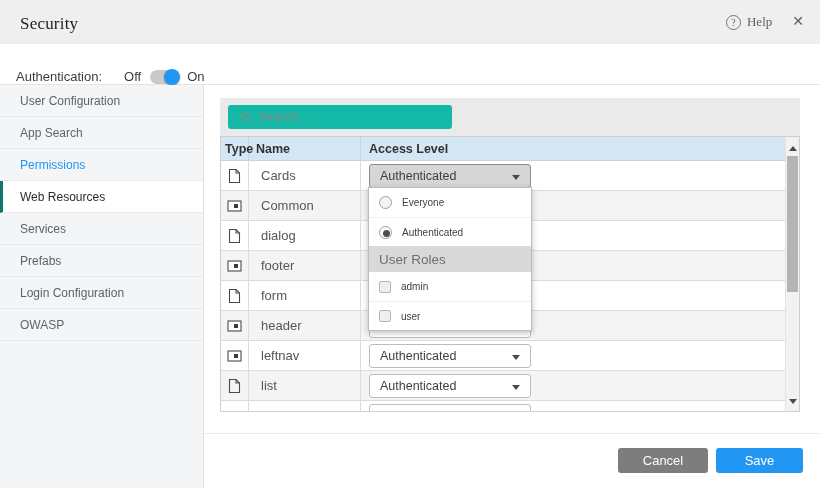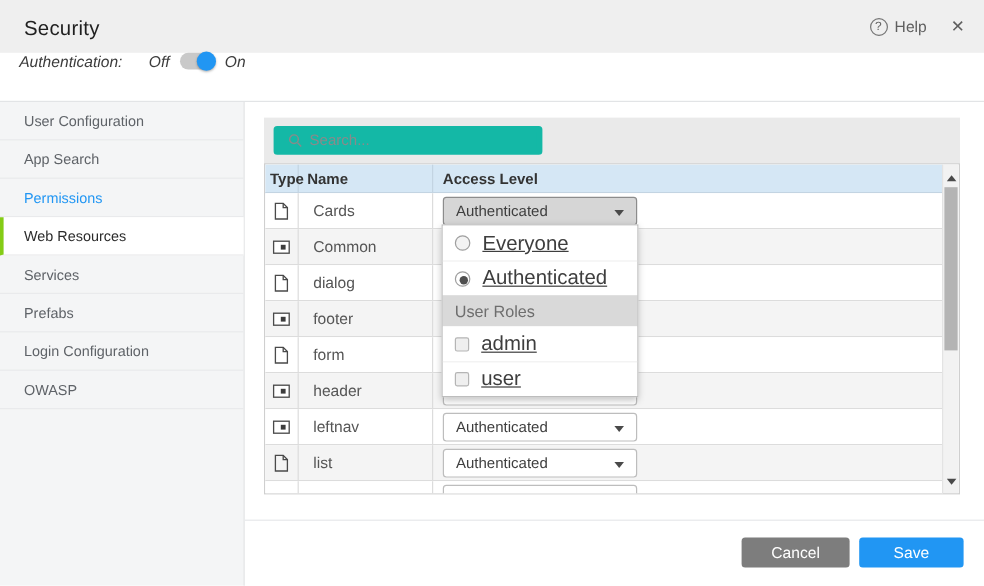--- a/index.html
+++ b/index.html
@@ -1,38 +1,38 @@
 <!DOCTYPE html>
 <html><head>
 <meta charset="utf-8">
 <style>
   * { margin:0; padding:0; box-sizing:border-box; }
   html,body { width:820px; height:488px; font-family:"Liberation Sans", sans-serif; background:#fff; overflow:hidden; }
 
   
-  .titlebar { position:absolute; left:0; top:0; width:820px; height:48px; background:#efefef; display:flex; align-items:center; }
+  .titlebar { position:absolute; left:0; top:0; width:820px; height:48px; background:#efefef; display:flex; align-items:center;font-family:Liberation Serif, serif; }
   .titlebar .title { font-size:17px; font-weight:500; color:#1f1f1f; margin-left:20px; letter-spacing:.2px; }
   .titlebar-right { position:absolute; right:16px; top:0; height:44px; display:flex; align-items:center; gap:20px; }
   .help-wrap { display:flex; align-items:center; gap:6px; color:#5f5f5f; font-size:13px; cursor:pointer; }
   .help-circle { width:15px; height:15px; border:1px solid #757575; border-radius:50%; color:#616161; font-size:10px; display:flex; align-items:center; justify-content:center; }
   .close-x { color:#5f5f5f; font-size:14px; cursor:pointer; line-height:1; }
 
   
-  .authbar { position:absolute; left:0; top:44px; width:820px; height:41px; background:#fff; border-bottom:1px solid #e2e4e6; display:flex; align-items:flex-start; font-size:13px; color:#3c3c3c;font-style:italic; }
+  .authbar { position:absolute; left:0; top:44px; width:820px; height:41px; background:#fff; border-bottom:1px solid #e2e4e6; display:flex; align-items:flex-end; font-size:13px; color:#3c3c3c; }
   .authbar .auth-label { margin-left:16px; margin-right:22px; }
   .authbar .state-label { color:#3c3c3c; }
   .toggle { position:relative; width:28px; height:14px; background:#c9c9c9; border-radius:8px; margin:0 9px; cursor:pointer; }
   .toggle .knob { position:absolute; top:-1px; width:16px; height:16px; border-radius:50%; background:#bdbdbd; box-shadow:0 1px 2px rgba(0,0,0,.3); }
   .toggle[data-state="on"] .knob { right:-2px; background:#2196f3; }
 
   
   .sidebar { position:absolute; left:0; top:85px; width:204px; height:403px; background:#f4f5f6; border-right:1px solid #e0e2e4; }
   .side-item { height:32px; display:flex; align-items:center; padding-left:20px; font-size:12px; color:#5f6368; border-bottom:1px solid #e9eaec; cursor:pointer; background:transparent; }
   .side-item[data-state="highlighted"] { color:#2196f3; }
-  .side-item[data-state="active"] { background:#fff; color:#2b2b2b; border-left:3px solid #84cc16; padding-left:17px; }
+  .side-item[data-state="active"] { background:#fff; color:#2b2b2b; border-left:3px solid #0f766e; padding-left:17px; }
 
   
   .main { position:absolute; left:204px; top:85px; width:616px; height:403px; background:#fff; }
 
   .toolbar { position:absolute; left:16px; top:13px; width:580px; height:38px; background:#eaeaea; }
   .searchbox { position:absolute; left:8px; top:7px; width:224px; height:24px; background:#14b8a6; border:5px solid #14b8a6; border-radius:3px; display:flex; align-items:center; padding-left:7px; gap:6px; }
   .searchbox input { border:none; outline:none; flex:1; font-size:12.5px; font-family:"Liberation Sans", sans-serif; color:#444; background:transparent; }
   .searchbox input::placeholder { color:#8a8a8a; }
 
   
@@ -63,21 +63,21 @@
   .sb-arrow { position:absolute; left:0; width:14px; height:12px; display:flex; align-items:center; justify-content:center; cursor:pointer; }
   .sb-arrow.up { top:5px; }
   .sb-arrow.down { bottom:4px; }
   .tri-up { width:0; height:0; border-left:4px solid transparent; border-right:4px solid transparent; border-bottom:5px solid #4a4a4a; }
   .tri-down { width:0; height:0; border-left:4px solid transparent; border-right:4px solid transparent; border-top:5px solid #4a4a4a; }
   .sb-thumb { position:absolute; left:1px; top:19px; width:11px; height:136px; background:#b4b4b4; cursor:pointer; }
 
   
   .dd-panel { position:absolute; left:164px; top:102px; width:164px; background:#fff; border:1px solid #bdbdbd; box-shadow:0 2px 6px rgba(0,0,0,.25); z-index:5; }
   .dd-header { height:26px; background:#d9d9d9; color:#6e6e6e; font-size:13.5px; font-weight:500; display:flex; align-items:center; padding-left:10px; }
-  .dd-option { height:29px; display:flex; align-items:center; gap:10px; padding-left:10px; font-size:17px; color:#3e3e3e; border-top:1px solid #f0f0f0; cursor:pointer; background:#fff;text-decoration:underline; }
+  .dd-option { height:29px; display:flex; align-items:center; gap:10px; padding-left:10px; font-size:10px; color:#3e3e3e; border-top:1px solid #f0f0f0; cursor:pointer; background:#fff; }
   .radio-ctl { position:relative; width:13px; height:13px; border:1px solid #9e9e9e; border-radius:50%; background:#f3f3f3; flex:0 0 auto; }
   .radio-ctl[data-checked="true"] { background:#fff; }
   .radio-ctl[data-checked="true"]::after { content:""; position:absolute; left:3px; top:3px; width:7px; height:7px; border-radius:50%; background:#4f4f4f; }
   .check-ctl { width:12px; height:12px; border:1px solid #b5b5b5; border-radius:2px; background:#efefef; flex:0 0 auto; }
 
   
   .footer-divider { position:absolute; left:0; right:0; top:348px; height:1px; background:#e6e8ea; }
   .btn { position:absolute; top:363px; height:25px; border:none; border-radius:3px; color:#fff; font-size:13px; font-family:"Liberation Sans", sans-serif; cursor:pointer; }
   .btn.cancel { right:112px; width:90px; background:#7d7d7d; }
   .btn.save { right:17px; width:87px; background:#2196f3; font-weight:500; }

